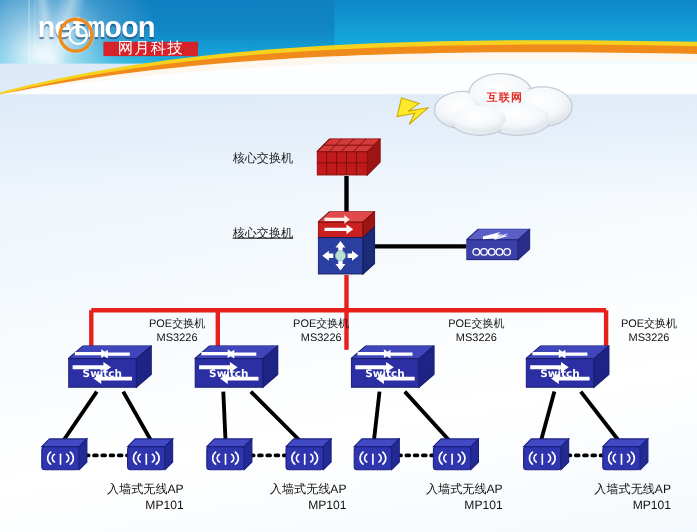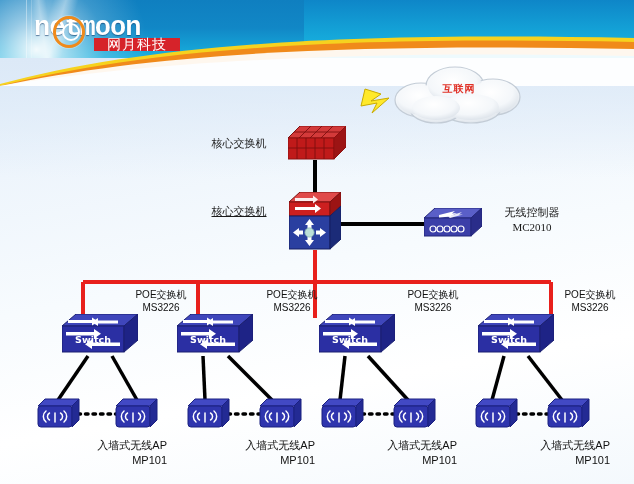--- a/index.html
+++ b/index.html
@@ -256,22 +256,20 @@
       <path d="M24,8.5 l14,-4.5 l-3,2.6 l4,-0.2 l-13,3.6 z" opacity="0.85"></path>
     </g>
     <g fill="none" stroke="#ffffff" stroke-width="1.2">
       <circle cx="9" cy="21" r="3"></circle>
         <circle cx="16" cy="21" r="3"></circle>
       <circle cx="23" cy="21" r="3"></circle>
         <circle cx="30" cy="21" r="3"></circle>
       <circle cx="37" cy="21" r="3"></circle>
     </g>
   </svg>
-  <div class="lbl" style="left:462px;top:206px;width:140px;">无线控制器</div>
-  <div class="lbl model" style="left:462px;top:220px;width:140px;">MC2010</div>
 
   <svg class="node" style="left:62px;top:314px;" width="76" height="44" viewBox="0 0 76 44">
     <polygon points="0,12 14,0 76,0 62,12" fill="#3f46bb" stroke="#1a1f70" stroke-width="1"></polygon>
     <rect x="0" y="12" width="62" height="26" fill="#2b2fa3" stroke="#1a1f70" stroke-width="1"></rect>
     <polygon points="62,12 76,0 76,26 62,38" fill="#1e2386" stroke="#1a1f70" stroke-width="1"></polygon>
     <g fill="#ffffff">
       <path d="M6,6 h24 l0,-2.5 l6,4 l-6,4 l0,-2.5 h-24 z"></path>
       <path d="M56,9.5 h-20 l0,2.5 l-6,-4 l6,-4 l0,2.5 h20 z"></path>
       <path d="M4,18 h28 l0,-3 l7,4.8 l-7,4.8 l0,-3 h-28 z"></path>
       <path d="M58,32 h-28 l0,3 l-7,-4.8 l7,-4.8 l0,3 h28 z"></path>

